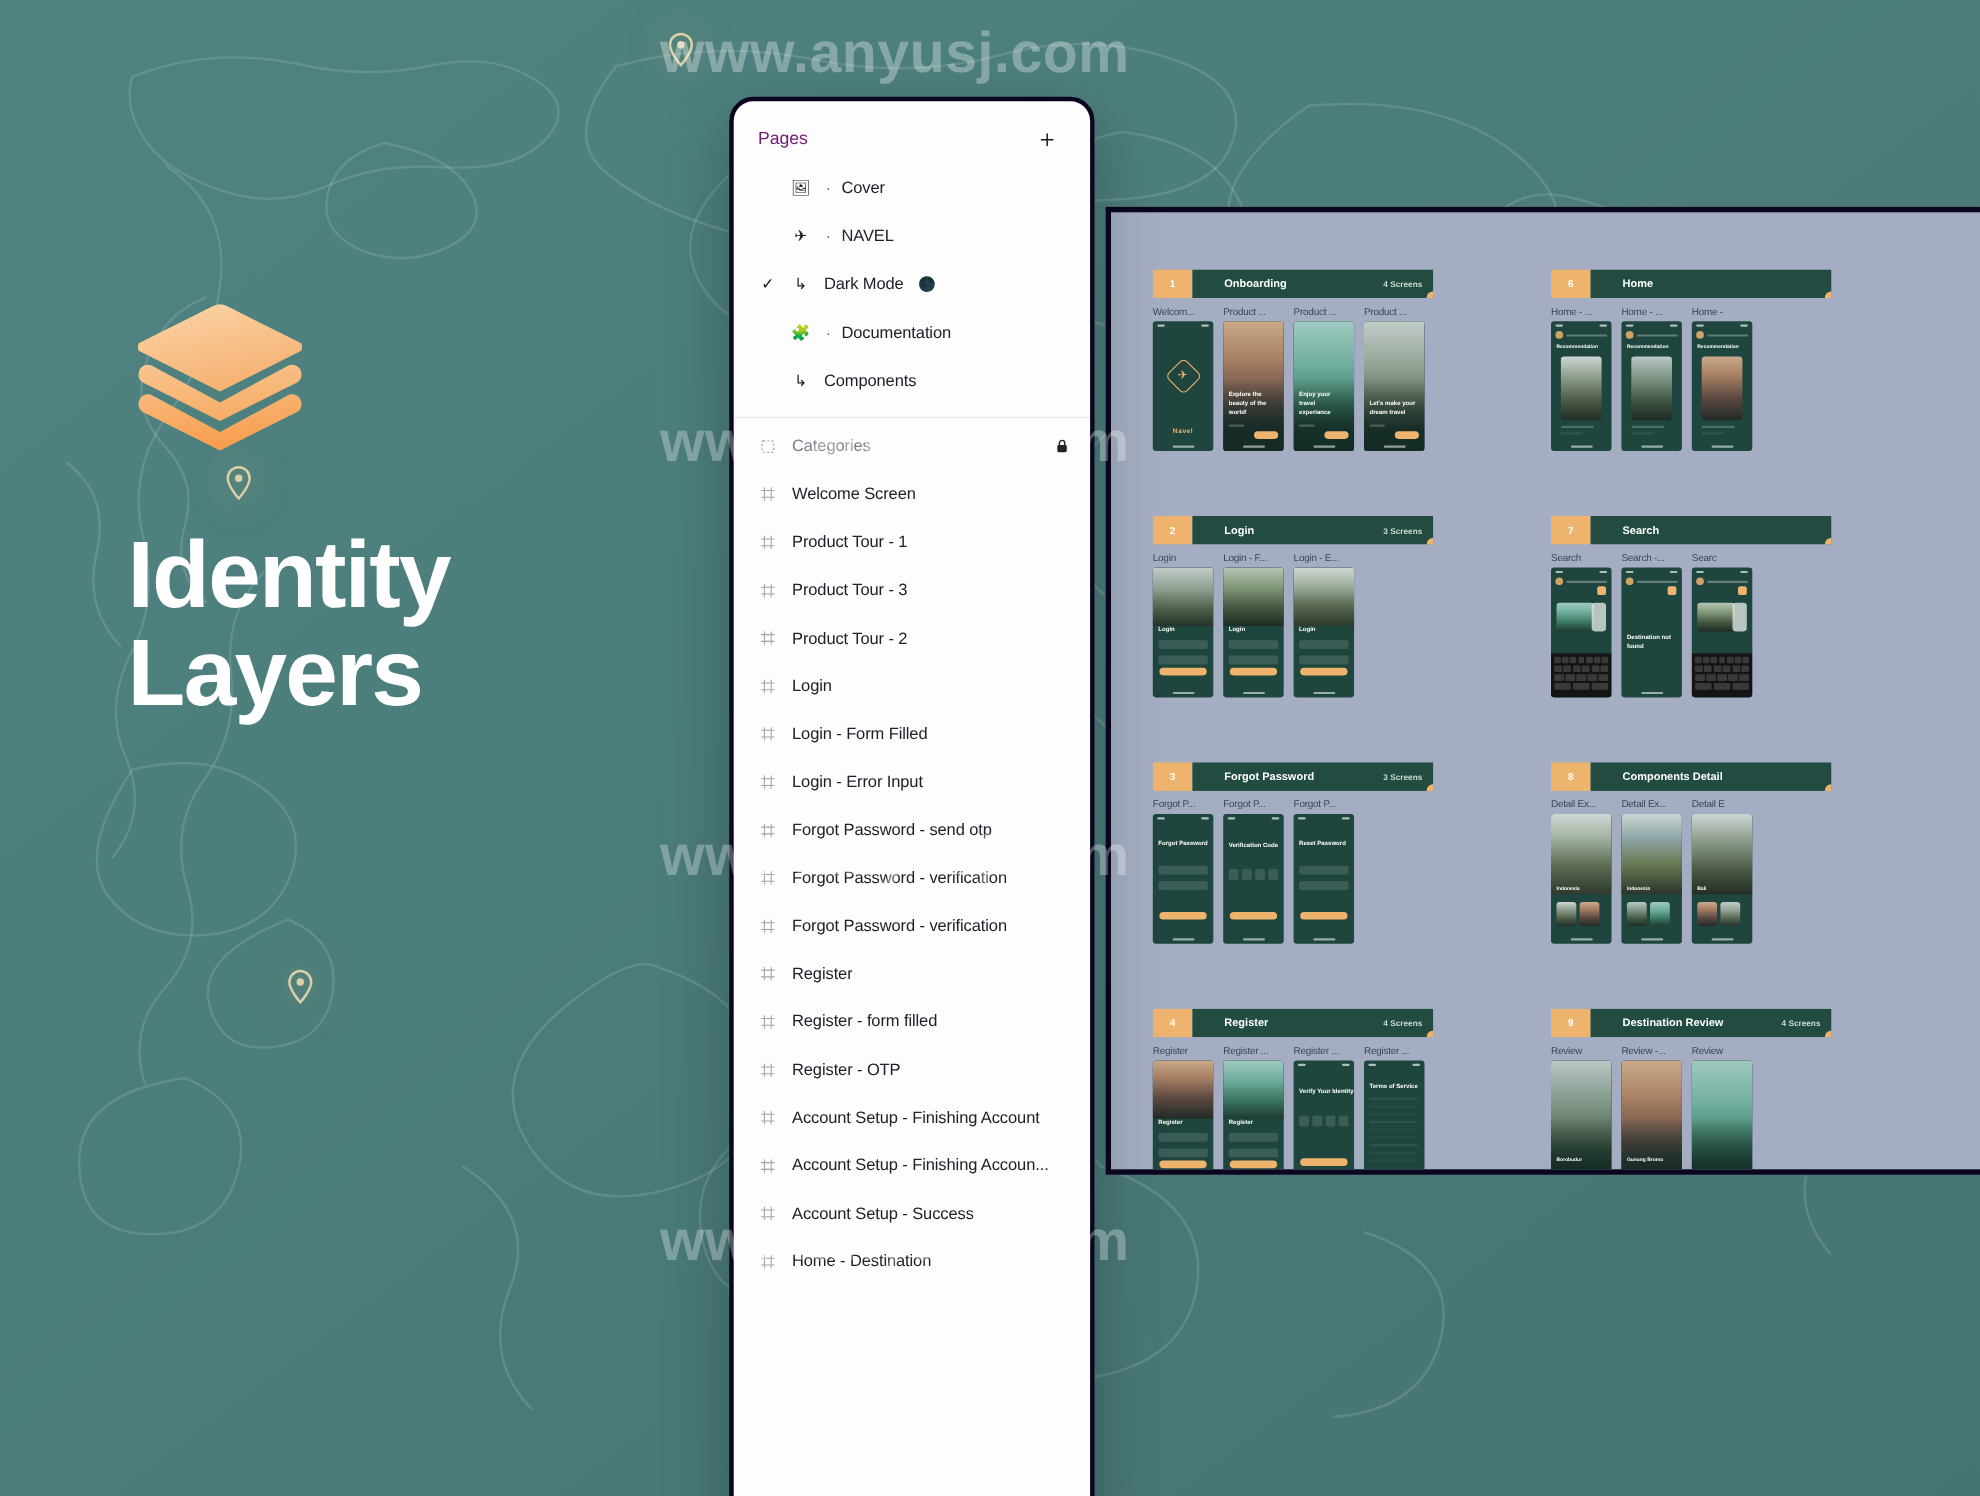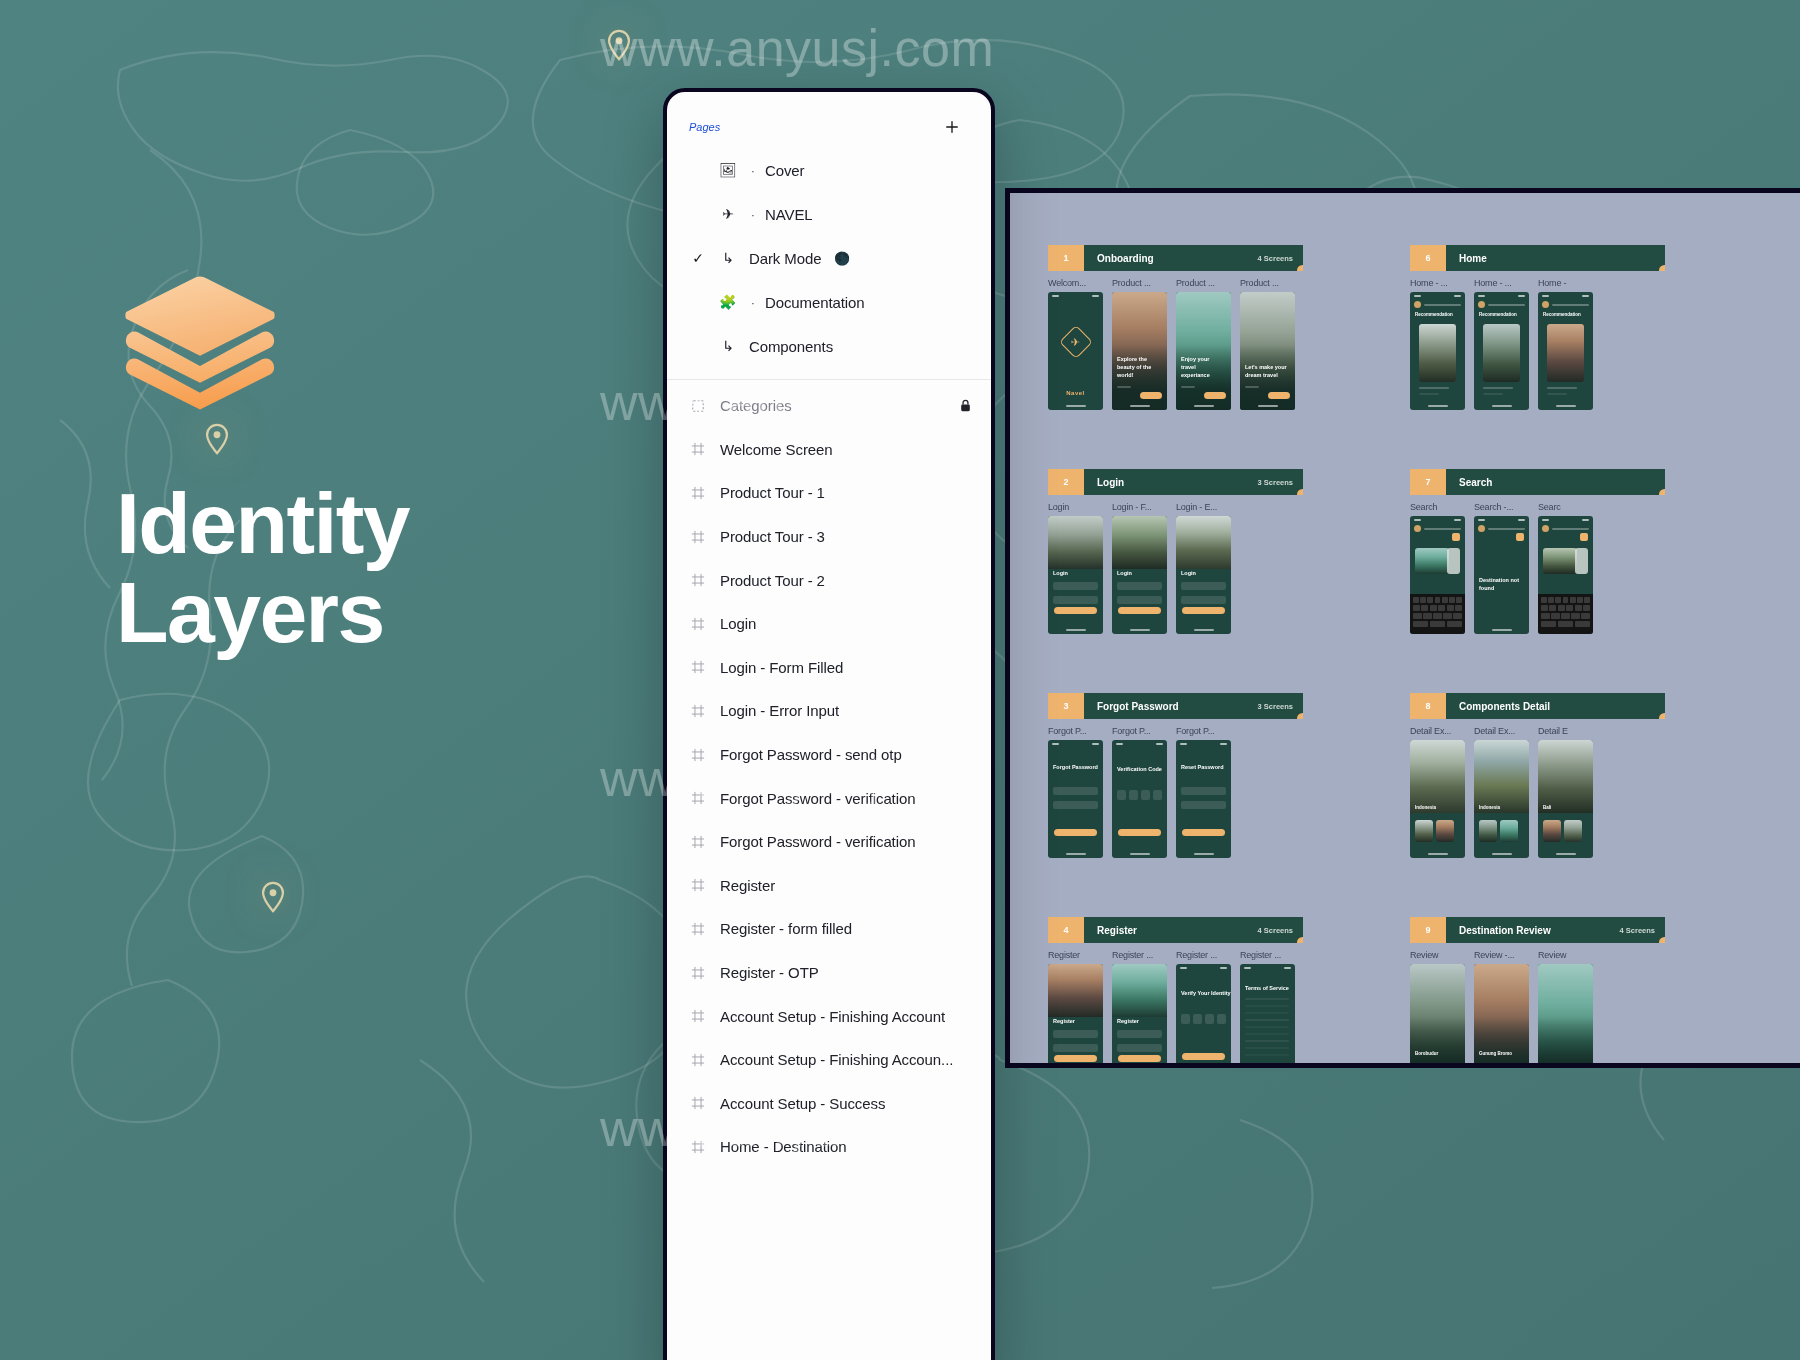--- a/index.html
+++ b/index.html
@@ -50,21 +50,21 @@
     overflow:hidden; position:relative;
   }
   .flow-num {
     width:36px; background:#eeb36c; color:#fff; font-size:9px; font-weight:700;
     display:flex; align-items:center; justify-content:center;
   }
   .flow-title-wrap {
     flex:1; background:#224b42; display:flex; align-items:center;
     justify-content:space-between; padding:0 10px 0 13px; position:relative;
   }
-  .flow-title { color:#fff; font-size:10px; font-weight:700; }
+  .flow-title { color:#fff; font-size:10px; font-weight:700;margin-left:16px; }
   .flow-count { color:#cfdad4; font-size:7.5px; font-weight:600; }
   .flow-dot {
     position:absolute; right:-5px; bottom:-5px; width:11px; height:11px;
     border-radius:50%; background:#eeb36c;
   }
 
   .thumb-row { display:flex; gap:9px; margin-top:7px; }
   .thumb { width:55px; }
   .thumb-label {
     font-size:9px; color:#3c4457; margin-bottom:4px; white-space:nowrap;
@@ -155,21 +155,21 @@
   #layers-panel {
     position:absolute; left:663px; top:88px; width:332px; height:1300px;
     background:#fdfdfd; border:4px solid #0a0620; border-radius:22px;
     z-index:6; overflow:hidden;
     box-shadow:0 22px 60px rgba(0,0,0,.25);
   }
   #panel-head {
     display:flex; align-items:center; justify-content:space-between;
     padding:22px 26px 8px 22px;
   }
-  #panel-head-title { font-size:11px; color:#1d4ed8; font-weight:400;font-style:italic; }
+  #panel-head-title { font-size:16px; color:#701a75; font-weight:400; }
   #add-page-btn {
     width:26px; height:26px; display:flex; align-items:center; justify-content:center;
     color:#18181c;
   }
   #add-page-btn svg { width:18px; height:18px; display:block; }
 
   .page-row {
     display:flex; align-items:center; height:44px; padding:0 18px 0 22px;
     gap:8px; font-size:15px; color:#20202a;
   }
@@ -193,21 +193,21 @@
     font-size:15px; color:#20202a; white-space:nowrap; overflow:hidden;
     text-overflow:ellipsis; letter-spacing:-.1px;
   }
   .layer-row.group-row .layer-name { color:#7d7d88; }
   .lock-ico { margin-left:auto; color:#23232b; }
   .lock-ico svg { width:15px; height:15px; display:block; }
 
   
   .wm {
     position:absolute; z-index:9; pointer-events:none;
-    color:rgba(255,255,255,.30); font-size:48px; font-weight:400;
+    color:rgba(255,255,255,.30); font-size:48px; font-weight:700;
     letter-spacing:.5px; white-space:nowrap;
   }
 </style>
 </head>
 <body>
 
 <div id="bg-map">
   <svg viewBox="0 0 1800 1360" preserveAspectRatio="xMidYMid slice">
     <defs>
       <linearGradient id="bgg" x1="0" y1="0" x2="1" y2="1">

